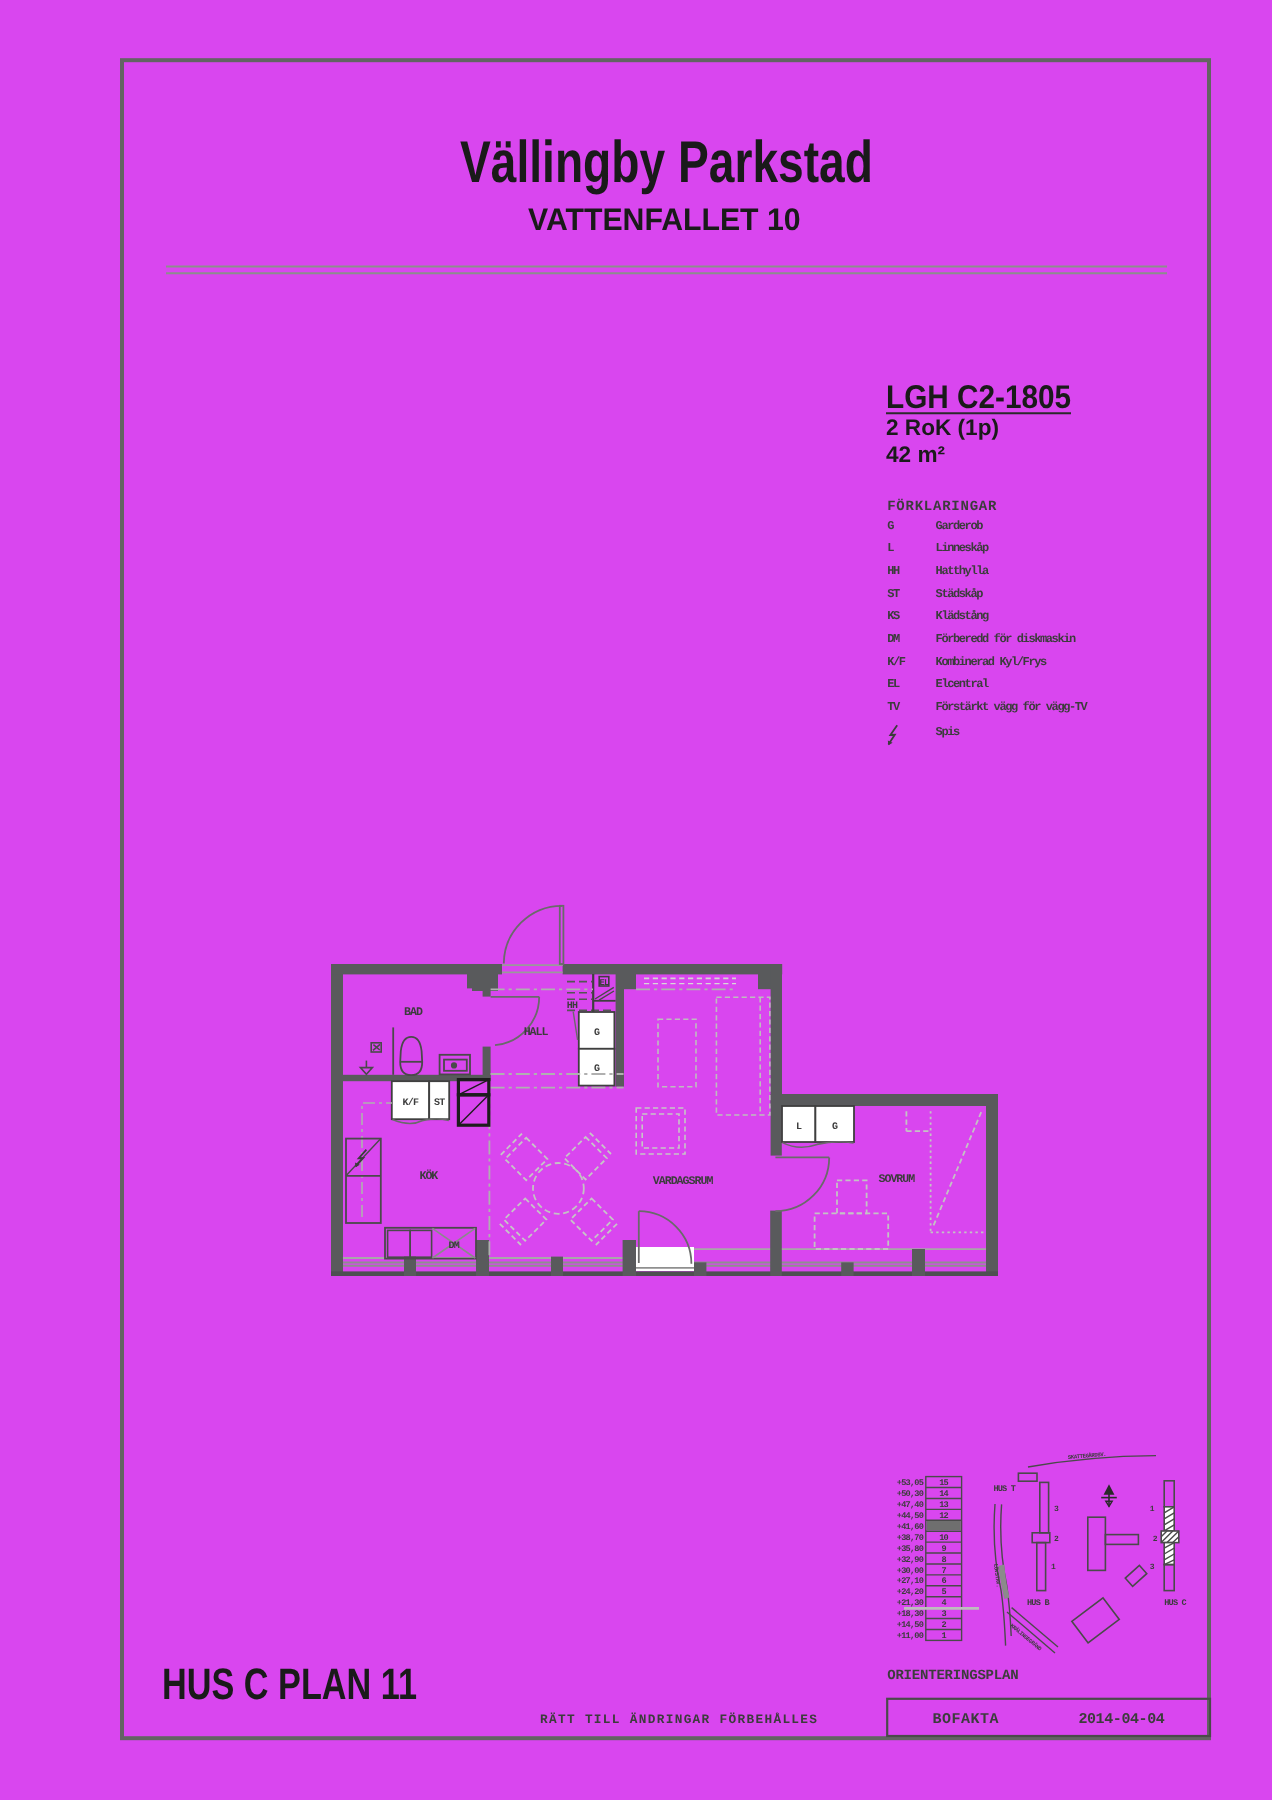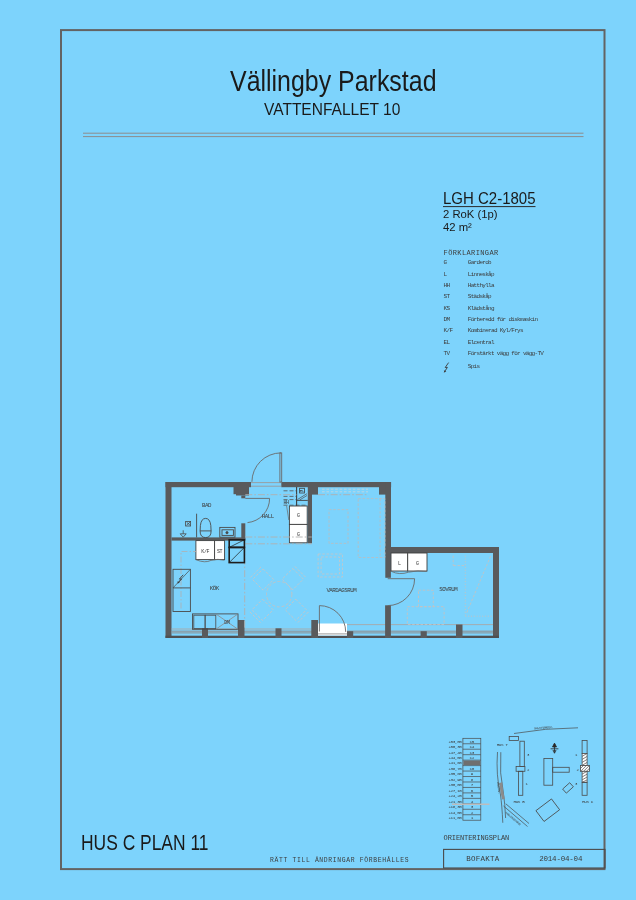--- a/index.html
+++ b/index.html
@@ -1,16 +1,16 @@
 <!DOCTYPE html>
 <html><head>
 <meta charset="utf-8">
 <style>
 html,body{margin:0;padding:0;background:#ffffff;}
-#page{position:relative;width:636px;height:900px;background:#7dd3fc;overflow:hidden;}
+#page{position:relative;width:636px;height:900px;background:#d946ef;overflow:hidden;font-weight:bold;}
 svg{position:absolute;left:0;top:0;}
 text{font-family:"Liberation Mono",monospace;fill:#3c3c3c;}
 .sans{font-family:"Liberation Sans",sans-serif;fill:#1a1a1a;}
 .m{font-family:"Liberation Mono",monospace;}
 </style>
 </head>
 <body>
 <div id="page">
 <svg width="636" height="900" viewBox="0 0 636 900">
 

